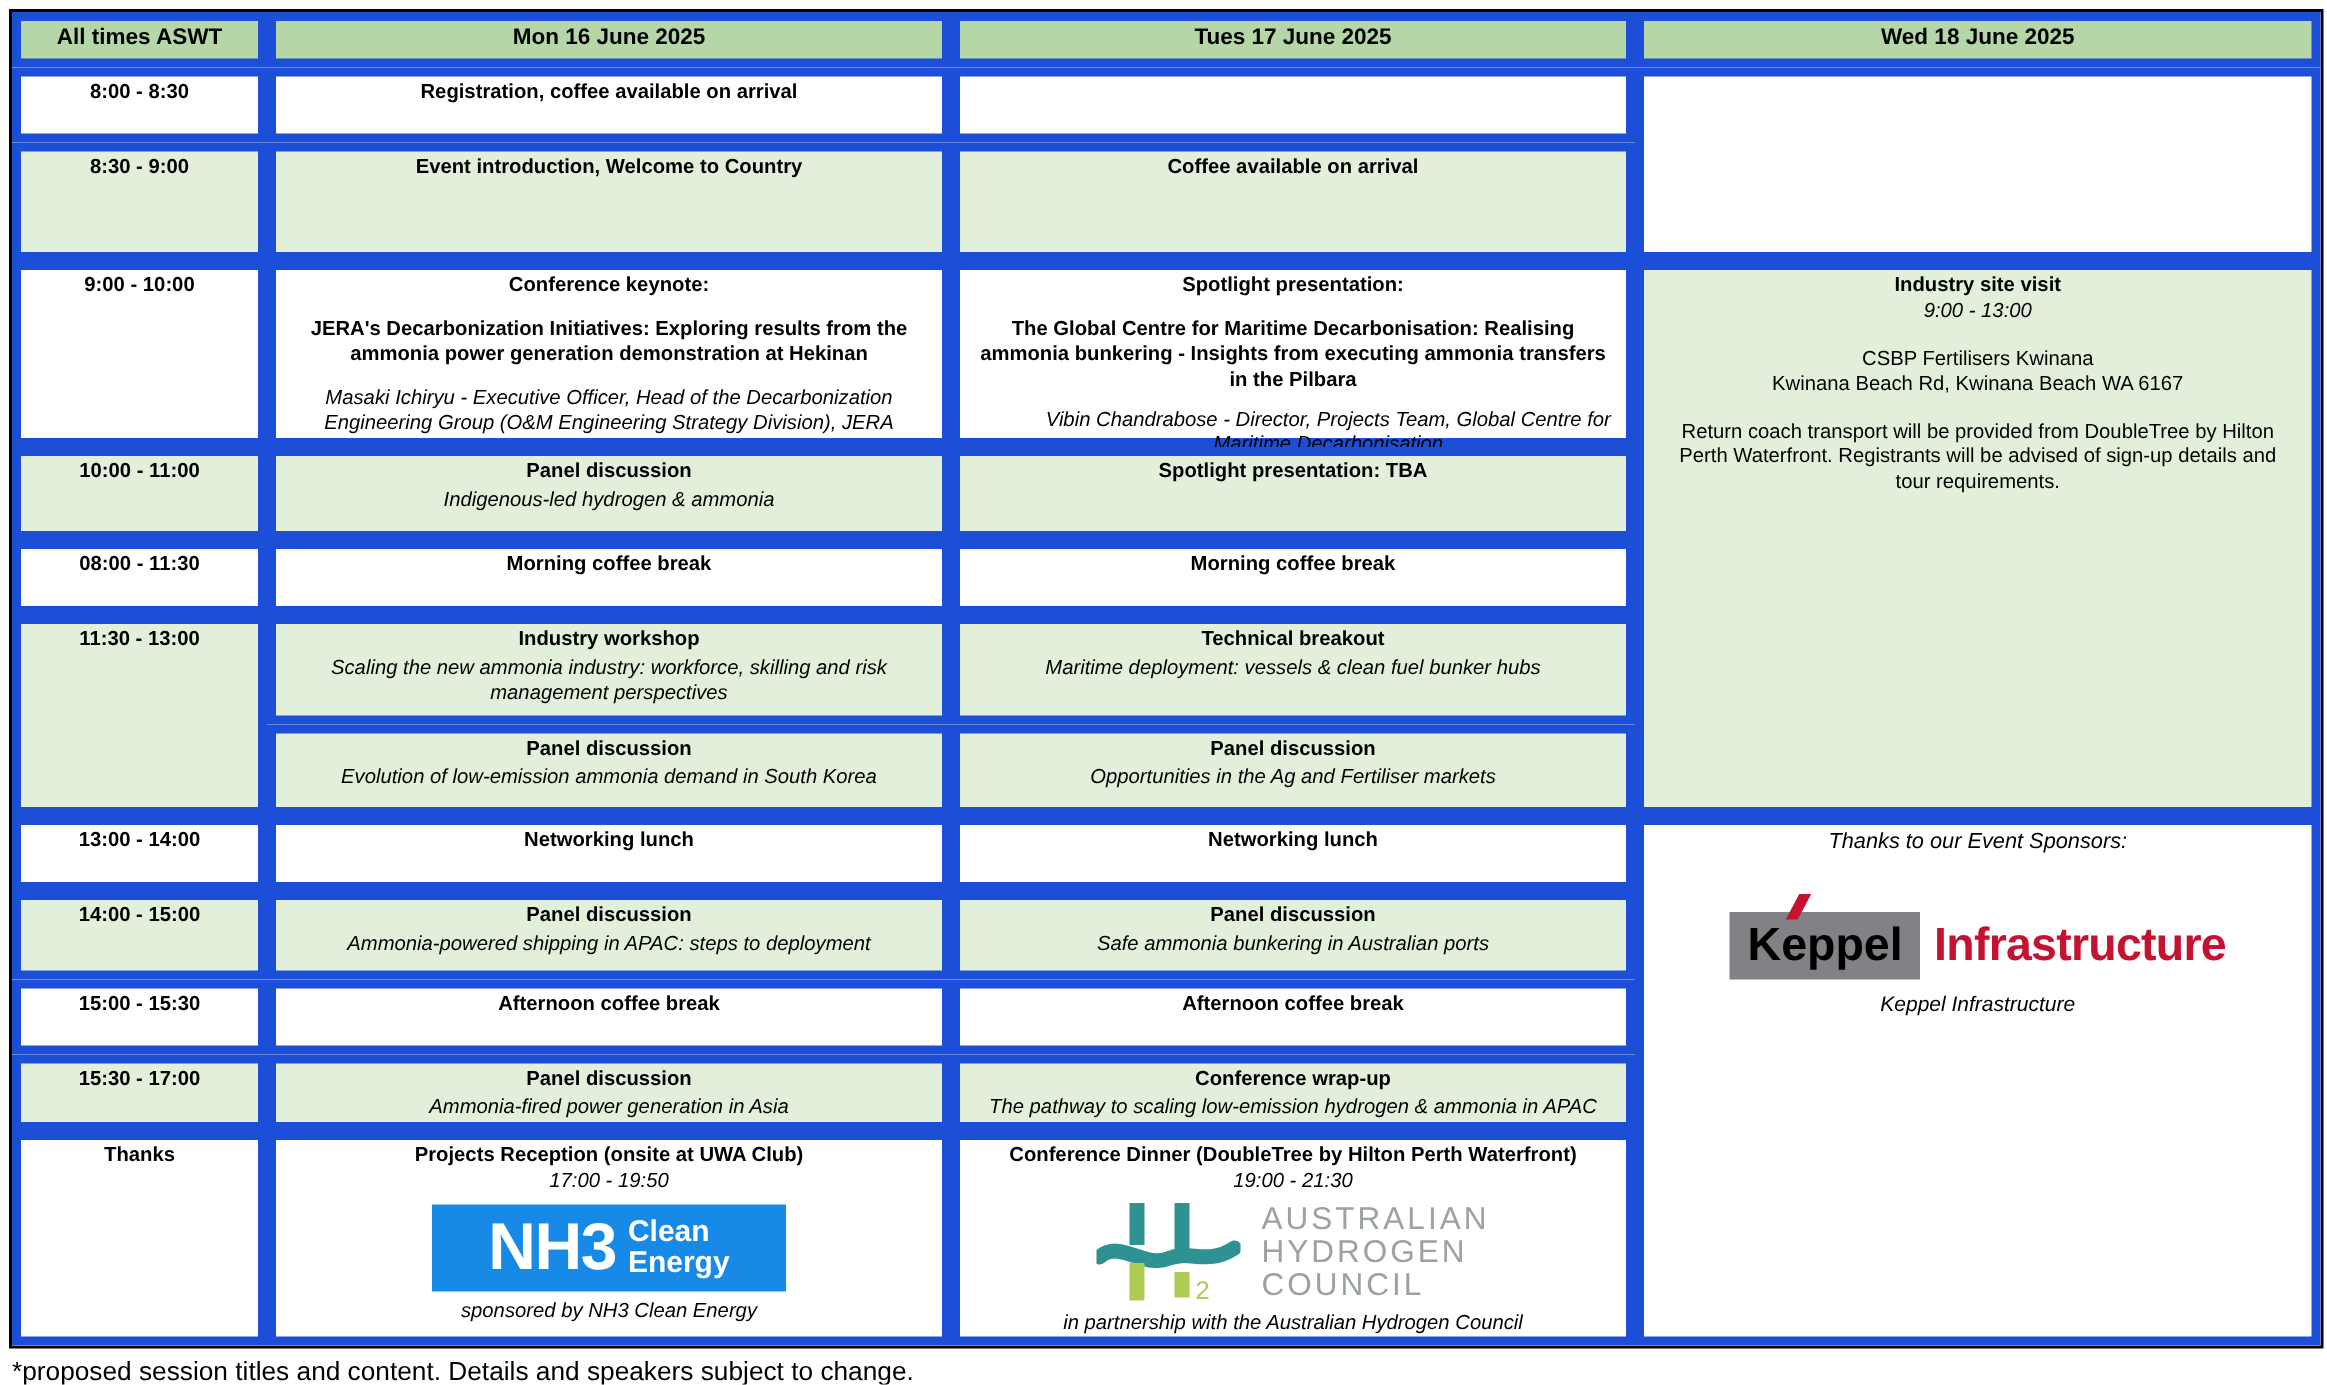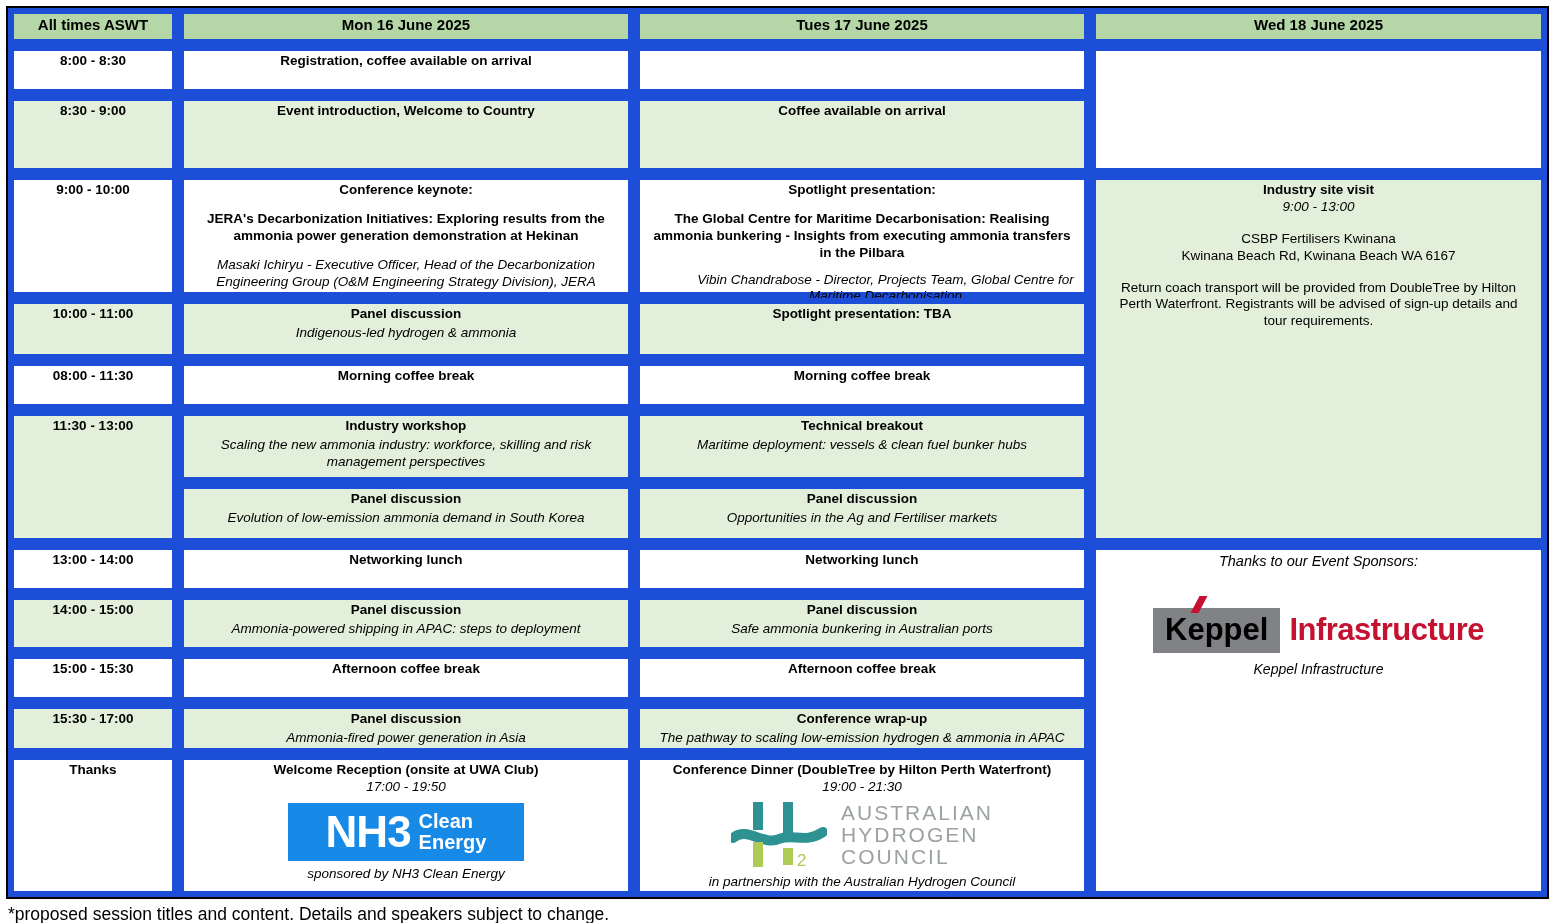--- a/index.html
+++ b/index.html
@@ -184,21 +184,21 @@
       <span class="sub">Ammonia-powered shipping in APAC: steps to deployment</span>
     </div>
     <div class="cell" style="grid-area:11/2">
         <span class="b">Afternoon coffee break</span>
       </div>
     <div class="cell green" style="grid-area:12/2">
       <span class="b">Panel discussion</span>
       <span class="sub">Ammonia-fired power generation in Asia</span>
     </div>
     <div class="cell" style="grid-area:13/2">
-      <span class="b">Welcome Reception (onsite at UWA Club)</span>
+      <span class="b">Projects Reception (onsite at UWA Club)</span>
       <span class="i">17:00 - 19:50</span>
       <span class="nh3-logo">
         <span class="nh3-main">NH3</span>
         <span class="nh3-side">
           <span>Clean</span>
           <span>Energy</span>
         </span>
       </span>
       <span class="i" style="margin-top:5px">sponsored by NH3 Clean Energy</span>
     </div>

